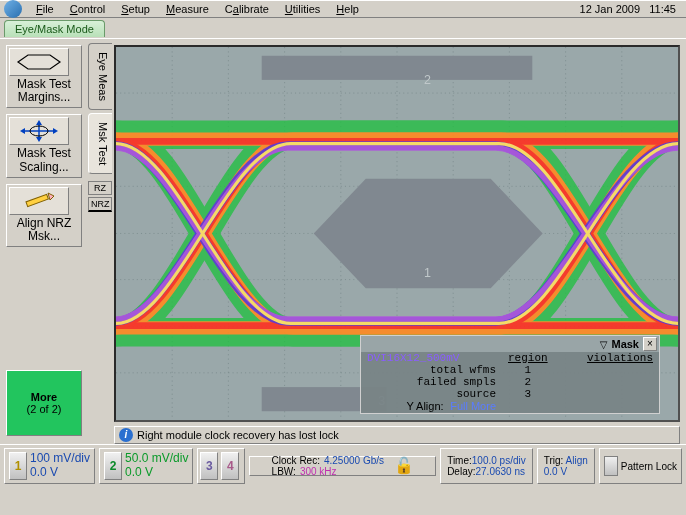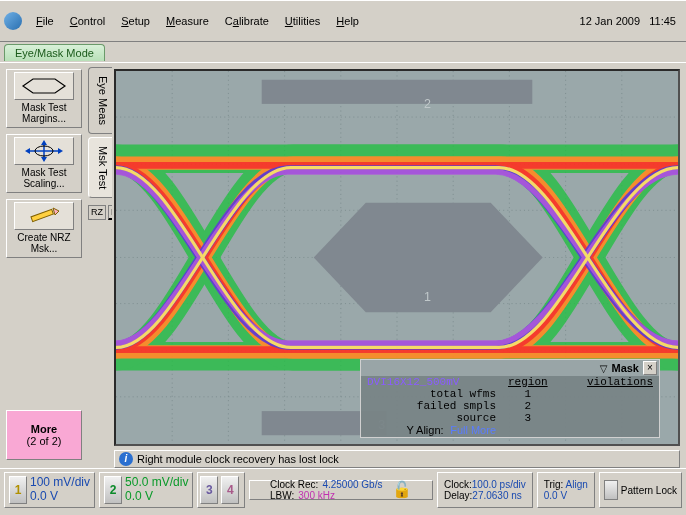--- a/index.html
+++ b/index.html
@@ -1,43 +1,43 @@
 <!DOCTYPE html>
 <html><head>
 <meta charset="utf-8">
 <style>
   * { box-sizing: border-box; font-family: Arial, Helvetica, sans-serif; }
   html,body { margin:0; padding:0; }
   body { width:686px; height:515px; background:#d4d0c8; overflow:hidden; font-size:11px; }
 
   
-  .menubar { height:42px; background:#d4d0c8; border-top:1px solid #fff; border-bottom:1px solid #808080; display:flex; align-items:center; padding:0 4px; }
+  .menubar { height:18px; background:#d4d0c8; border-top:1px solid #fff; border-bottom:1px solid #808080; display:flex; align-items:center; padding:0 4px; }
   .logo { width:18px; height:18px; border-radius:9px; background:linear-gradient(135deg,#6fb0e6,#2a6fb0); margin-right:6px; }
   .menuitem { padding:3px 8px; cursor:default; }
   .menuitem u { text-decoration:underline; }
   .datetime { margin-left:auto; padding-right:6px; color:#000; }
 
   
   .moderow { height:20px; display:flex; align-items:center; padding-left:4px; }
   .modetab { background:linear-gradient(#d8f0d8,#b8e0b8); border:1px solid #6a9a6a; border-bottom:none; border-radius:4px 4px 0 0; padding:2px 10px; font-size:11px; color:#1a5a1a; }
 
   
   .main { display:flex; height:406px; border-top:1px solid #fff; }
 
   
   .lefttb { width:88px; background:#d4d0c8; padding:6px 6px 0 6px; display:flex; flex-direction:column; gap:6px; }
-  .tbtn { background:#d4d0c8; border:1px solid #808080; border-top-color:#fff; border-left-color:#fff; padding:2px 2px 3px 2px; display:flex; flex-direction:column; align-items:center; font-size:10px; line-height:1.1; text-align:center; cursor:default; }
+  .tbtn { background:#d4d0c8; border:1px solid #808080; border-top-color:#fff; border-left-color:#fff; padding:2px 2px 3px 2px; display:flex; flex-direction:column; font-size:12px; line-height:1.1; text-align:center; cursor:default; }
   .tbtn .ic { width:60px; height:28px; border:1px solid #808080; border-top-color:#fff; border-left-color:#fff; background:#e4e0d8; margin-bottom:2px; display:flex; align-items:center; justify-content:center; }
-  .morebtn { margin-top:auto; margin-bottom:8px; border:1px solid #808080; border-top-color:#fff; border-left-color:#fff; padding:12px 2px; text-align:center; font-size:11px; font-weight:bold; background:#f9a8d4; }
+  .morebtn { margin-top:auto; margin-bottom:8px; border:1px solid #808080; border-top-color:#fff; border-left-color:#fff; padding:20px 2px; text-align:center; font-size:11px; font-weight:bold; background:#22c55e; }
 
   
   .vtabs { width:24px; display:flex; flex-direction:column; padding-top:4px; }
   .vtab { writing-mode:vertical-rl; text-orientation:mixed; background:#d4d0c8; border:1px solid #808080; border-right:none; border-radius:4px 0 0 4px; padding:8px 3px; margin-bottom:3px; font-size:11px; cursor:default; }
   .vtab.sel { background:#e8e4dc; border-top-color:#fff; border-left-color:#fff; }
-  .smalltabs { margin-top:4px; display:flex; flex-direction:row; gap:2px; }
+  .smalltabs { margin-top:4px; display:flex; flex-direction:column; gap:2px; }
   .smalltab { border:1px solid #808080; background:#d4d0c8; font-size:9px; padding:1px 2px; text-align:center; }
   .smalltab.sel { border-bottom:2px solid #000; }
 
   
   .plotwrap { flex:1; background:#d4d0c8; padding:6px 6px 0 2px; display:flex; flex-direction:column; }
   .plot { flex:1; background:#9aa8aa; border:2px solid #505050; border-top-color:#2a2a2a; border-left-color:#2a2a2a; position:relative; overflow:hidden; }
 
   
   .maskpop { position:absolute; right:18px; bottom:6px; width:300px; background:rgba(120,132,134,0.95); border:1px solid #d0d0d0; font-size:11px; color:#000; }
   .maskpop .hdr { display:flex; align-items:center; justify-content:flex-end; gap:4px; padding:1px 2px; background:#99a5a7; }
@@ -120,21 +120,21 @@
       </div>
       <span>Mask Test Scaling...</span>
     </div>
     <div class="tbtn">
       <div class="ic">
         <svg width="46" height="22">
             <rect x="10" y="8" width="22" height="5" fill="#ffd040" stroke="#806000" transform="rotate(-20 21 10)"></rect>
             <polygon points="32,3 38,6 34,10" fill="#ffb0c0" stroke="#806000"></polygon>
           </svg>
       </div>
-      <span>Create NRZ Msk...</span>
+      <span>Align NRZ Msk...</span>
     </div>
     <div class="morebtn">
       <div>More</div>
       <div style="font-weight:normal;">(2 of 2)</div>
     </div>
   </div>
 
   <div class="vtabs">
     <div class="vtab">Eye Meas</div>
     <div class="vtab sel">Msk Test</div>
@@ -290,21 +290,21 @@
       <div class="row">
           <span class="lbl">LBW:</span>
           <span class="val" style="color:#c030b0">300 kHz</span>
         </div>
     </div>
     <span class="lockico">🔓</span>
   </div>
 
   <div class="rightpnl">
     <div>
-      <div><span>Clock:</span><span style="color:#1a4ab0">100.0 ps/div</span></div>
+      <div><span>Time:</span><span style="color:#1a4ab0">100.0 ps/div</span></div>
       <div><span>Delay:</span><span style="color:#1a4ab0">27.0630 ns</span></div>
     </div>
   </div>
 
   <div class="rightpnl">
     <div>
       <div><span>Trig:</span> <span style="color:#1a4ab0">Align</span></div>
       <div style="color:#1a4ab0">0.0 V</div>
     </div>
   </div>

